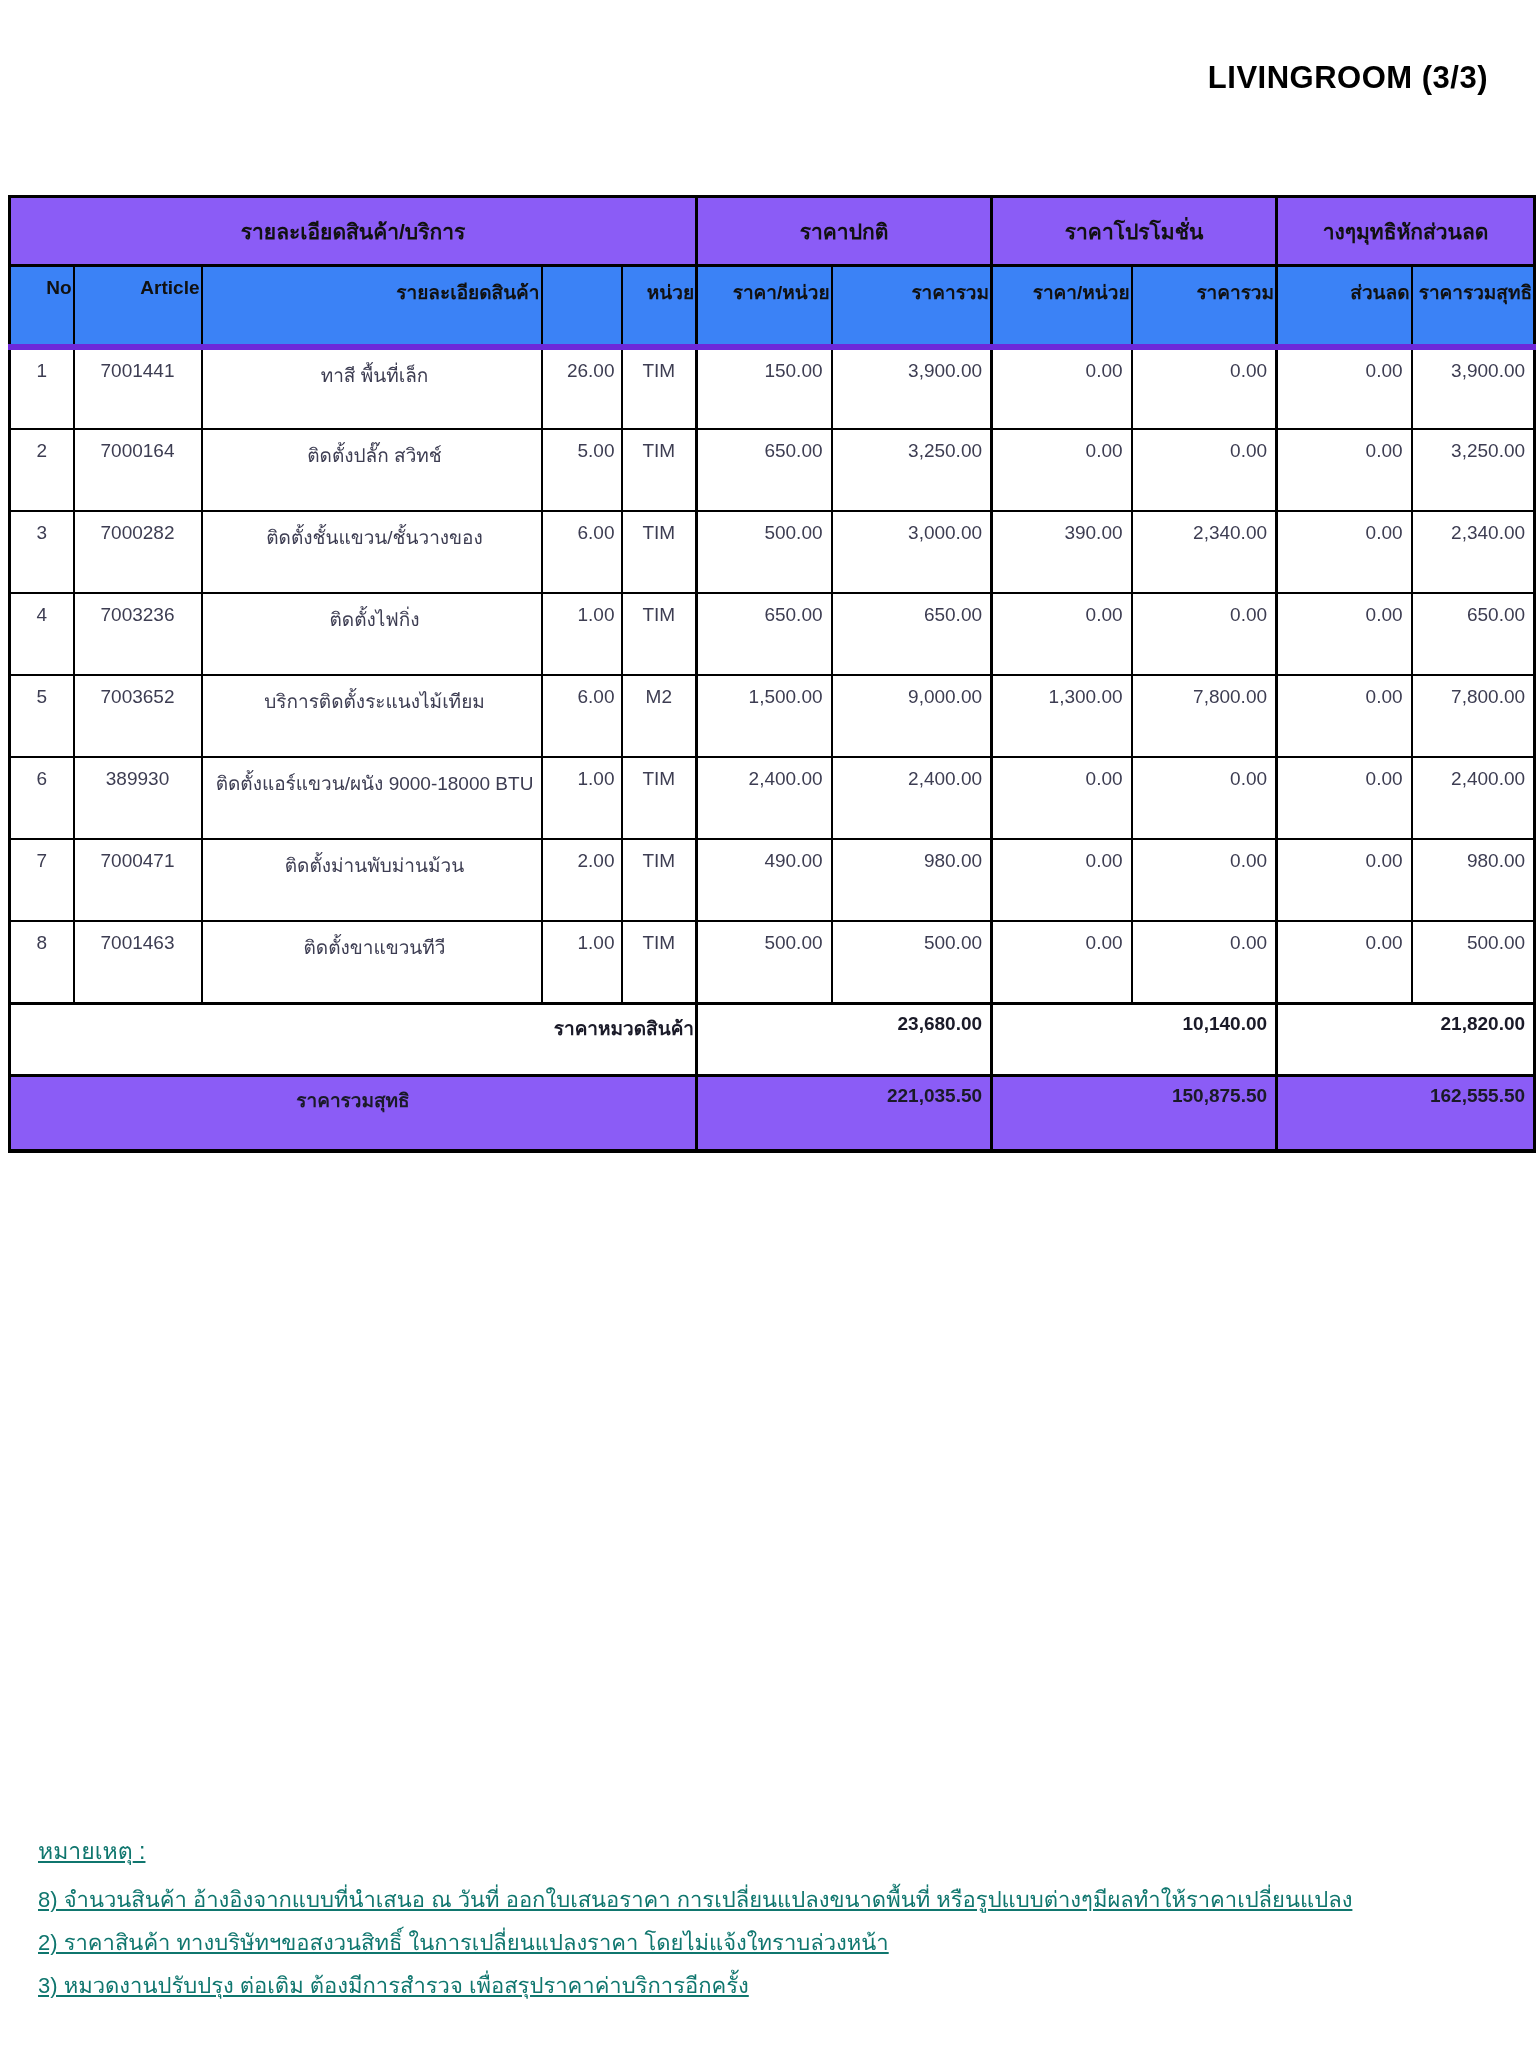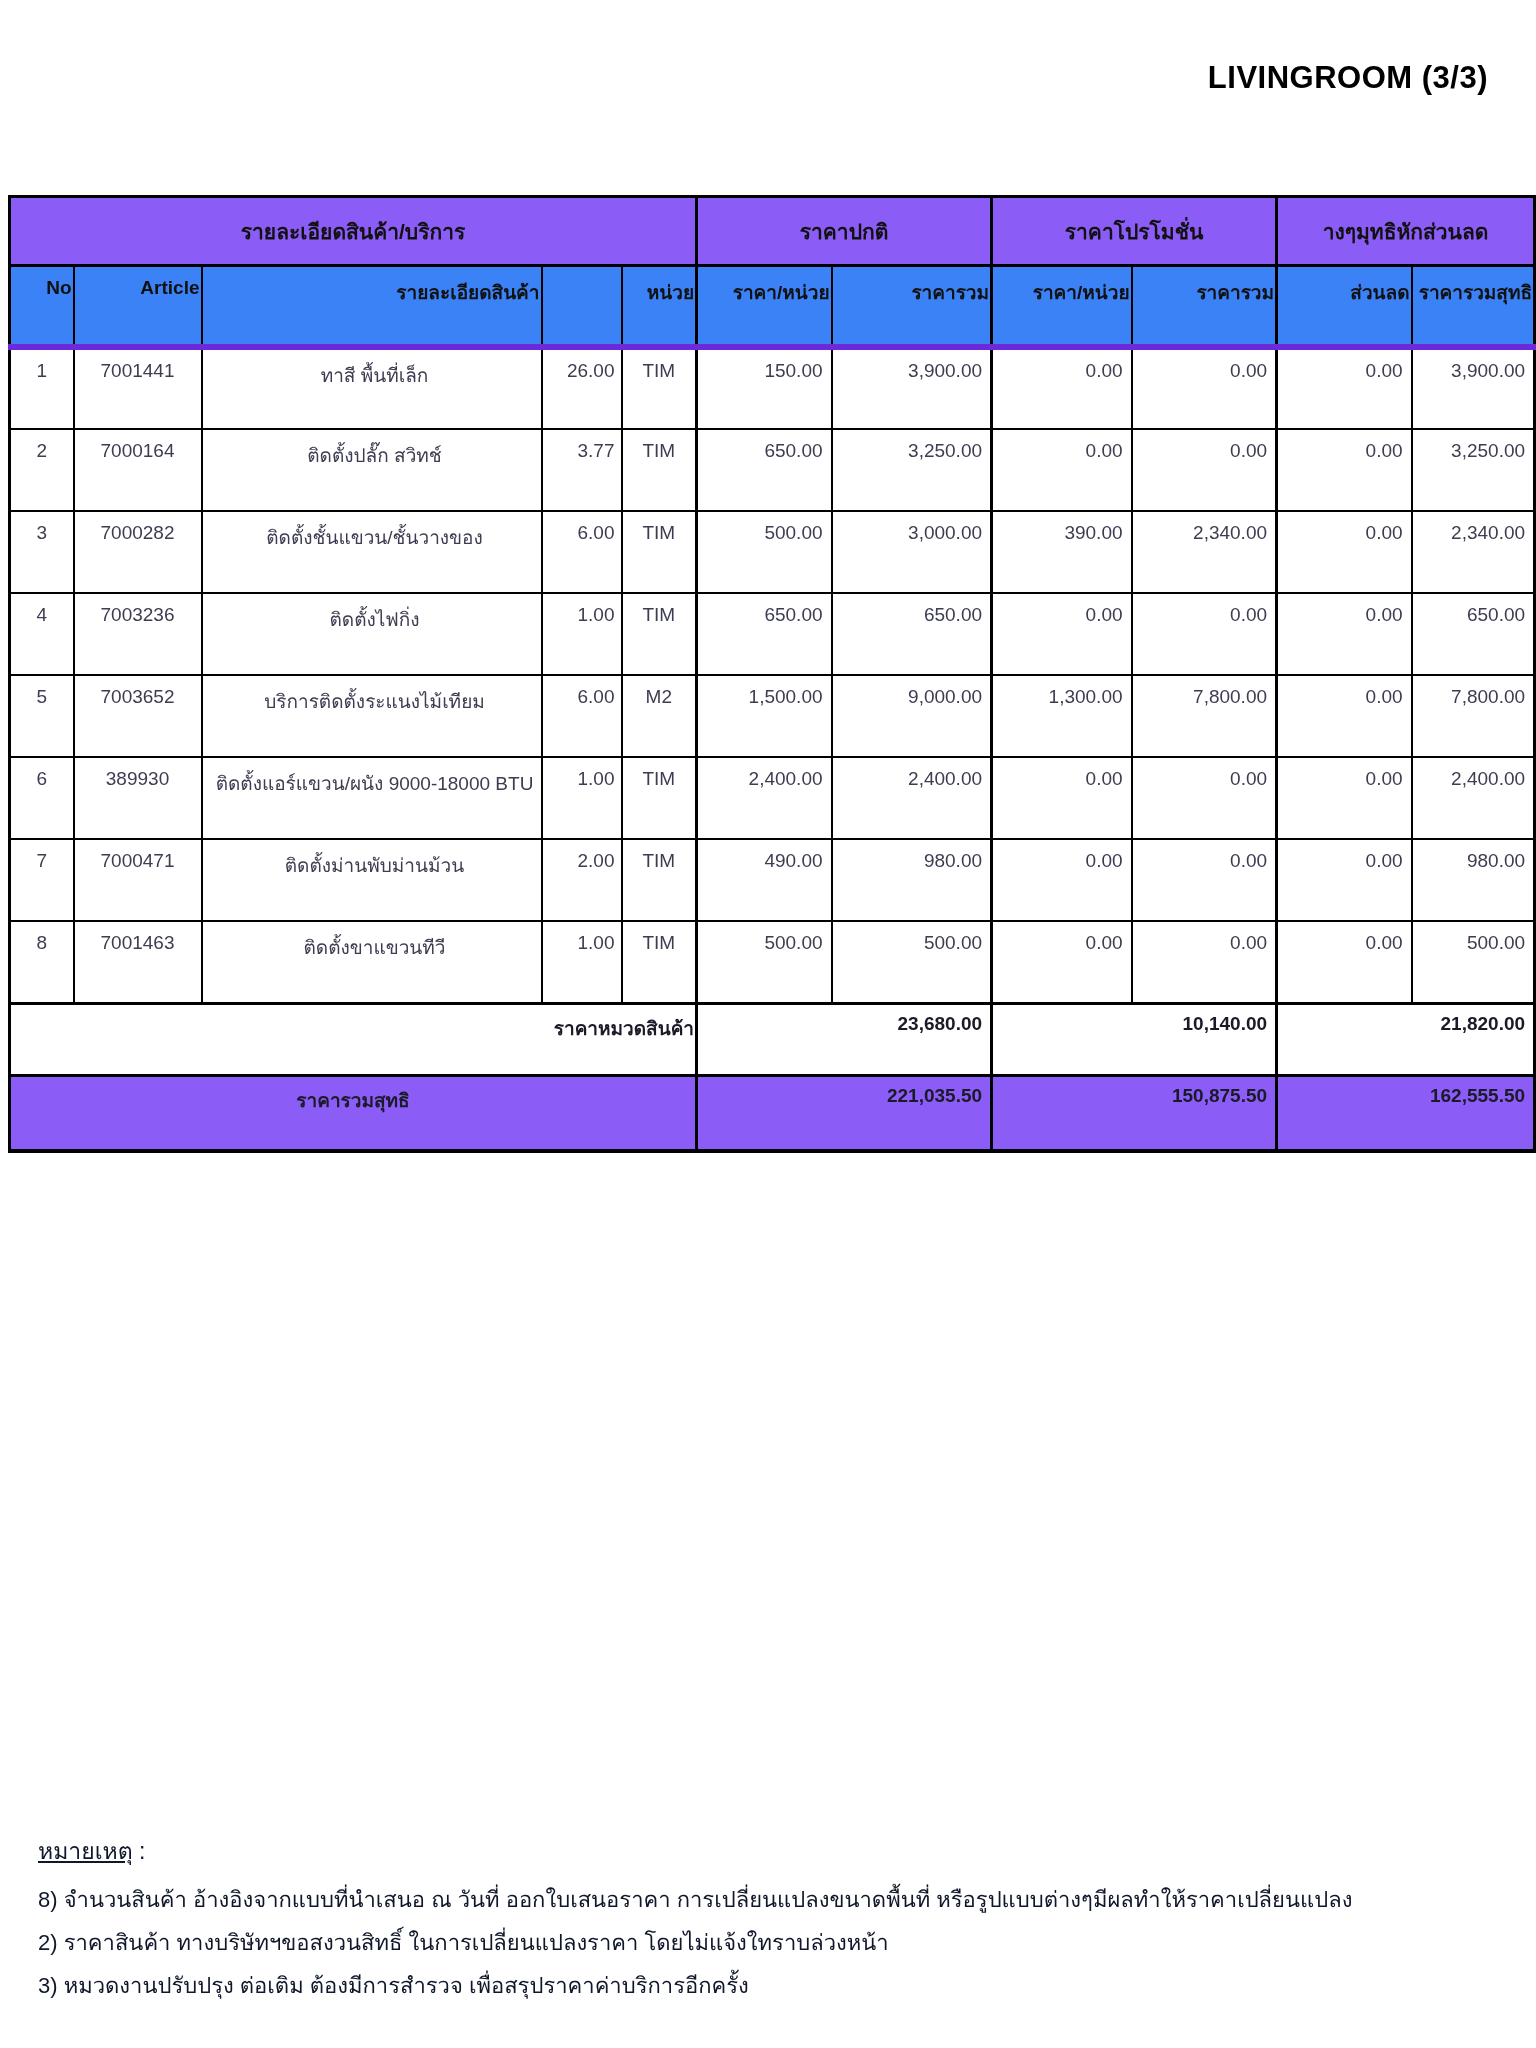--- a/index.html
+++ b/index.html
@@ -22,21 +22,21 @@
   td.c-unit{text-align:center;}
   td.num{text-align:right;padding-right:8px;padding-left:6px;}
   .thick-r{border-right:3px solid #000 !important;}
   tr.subtotal-row{height:72px;}
   tr.subtotal-row td{border-top:3px solid #000;font-size:19px;font-weight:bold;padding-top:8px;color:#1a1a28;}
   tr.subtotal-row td.label{text-align:right;}
   tr.total-row{height:76px;}
   tr.total-row td{border-top:3px solid #000;border-bottom:4px solid #000;font-size:19px;font-weight:bold;
     padding-top:8px;color:#1a1a28;}
   tr.total-row td.label{text-align:center;}
-  .notes{position:absolute;left:38px;top:1833px;font-size:22px;color:#0f172a;}
+  .notes{position:absolute;left:38px;top:1833px;font-size:22px;color:#0f766e;text-decoration:underline;}
   .notes-heading{margin-bottom:18px;font-size:23px;}
   .notes-heading .u{text-decoration:underline;}
   .note-line{margin-bottom:17px;line-height:26px;}
 </style>
 </head>
 <body>
 
 <div class="page-title">LIVINGROOM (3/3)</div>
 
 <table class="quote">
@@ -85,21 +85,21 @@
       <td class="num thick-r">3,900.00</td>
       <td class="num">0.00</td>
       <td class="num thick-r">0.00</td>
       <td class="num">0.00</td>
       <td class="num">3,900.00</td>
     </tr>
     <tr class="data-row">
       <td class="c-no">2</td>
       <td class="c-article">7000164</td>
       <td class="c-desc">ติดตั้งปลั๊ก สวิทช์</td>
-      <td class="c-qty">3.77</td>
+      <td class="c-qty">5.00</td>
       <td class="c-unit thick-r">TIM</td>
       <td class="num">650.00</td>
       <td class="num thick-r">3,250.00</td>
       <td class="num">0.00</td>
       <td class="num thick-r">0.00</td>
       <td class="num">0.00</td>
       <td class="num">3,250.00</td>
     </tr>
     <tr class="data-row">
       <td class="c-no">3</td>

